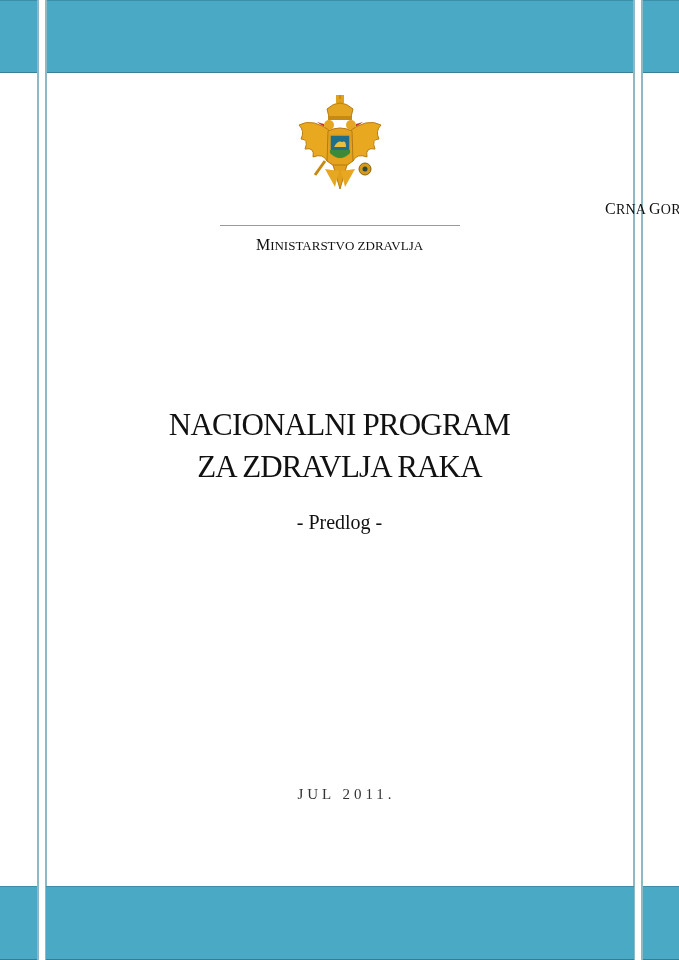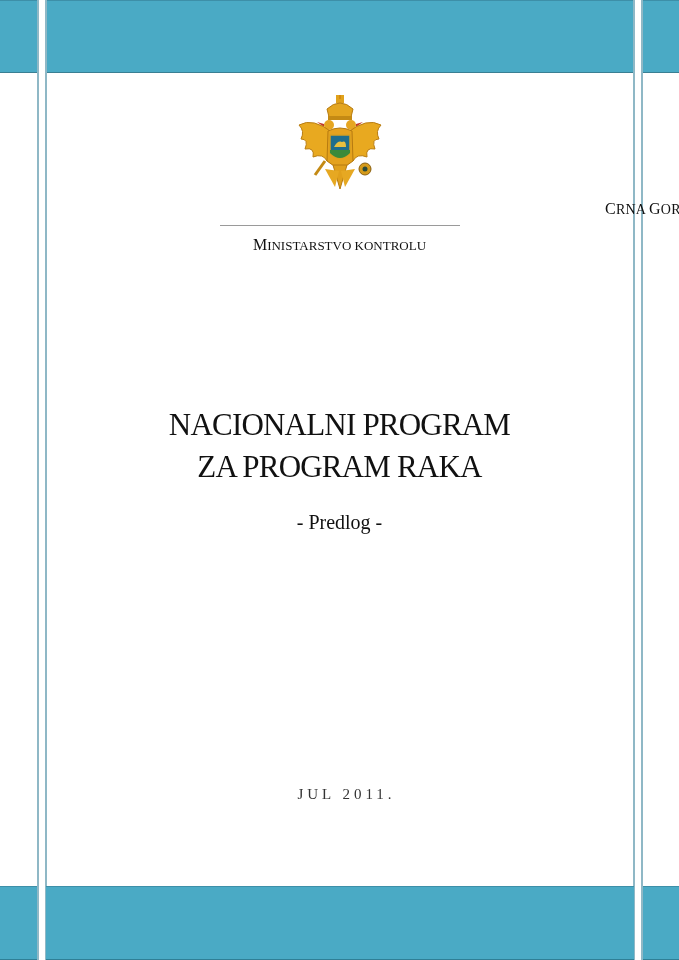--- a/index.html
+++ b/index.html
@@ -91,25 +91,25 @@
 
     <circle cx="70" cy="74" r="6" fill="#d49a1a" stroke="#8a6010" stroke-width="1"></circle>
     <circle cx="70" cy="74" r="2.5" fill="#2a4a3a"></circle>
   </svg>
 </div>
 
 <div class="country"><span class="big">C</span><span>RNA</span> <span class="big">G</span><span>ORA</span></div>
 
 <div class="rule"></div>
 
-<div class="ministry"><span class="big">M</span><span>INISTARSTVO KONTROLU</span></div>
+<div class="ministry"><span class="big">M</span><span>INISTARSTVO ZDRAVLJA</span></div>
 
 <div class="title">
   <div>NACIONALNI PROGRAM</div>
-  <div>ZA PROGRAM RAKA</div>
+  <div>ZA ZDRAVLJA RAKA</div>
 </div>
 
 <div class="subtitle">- Predlog -</div>
 
 <div class="date">JUL 2011.</div>
 
 <div class="band bottom left"></div>
 <div class="band bottom center"></div>
 <div class="band bottom right"></div>
 

